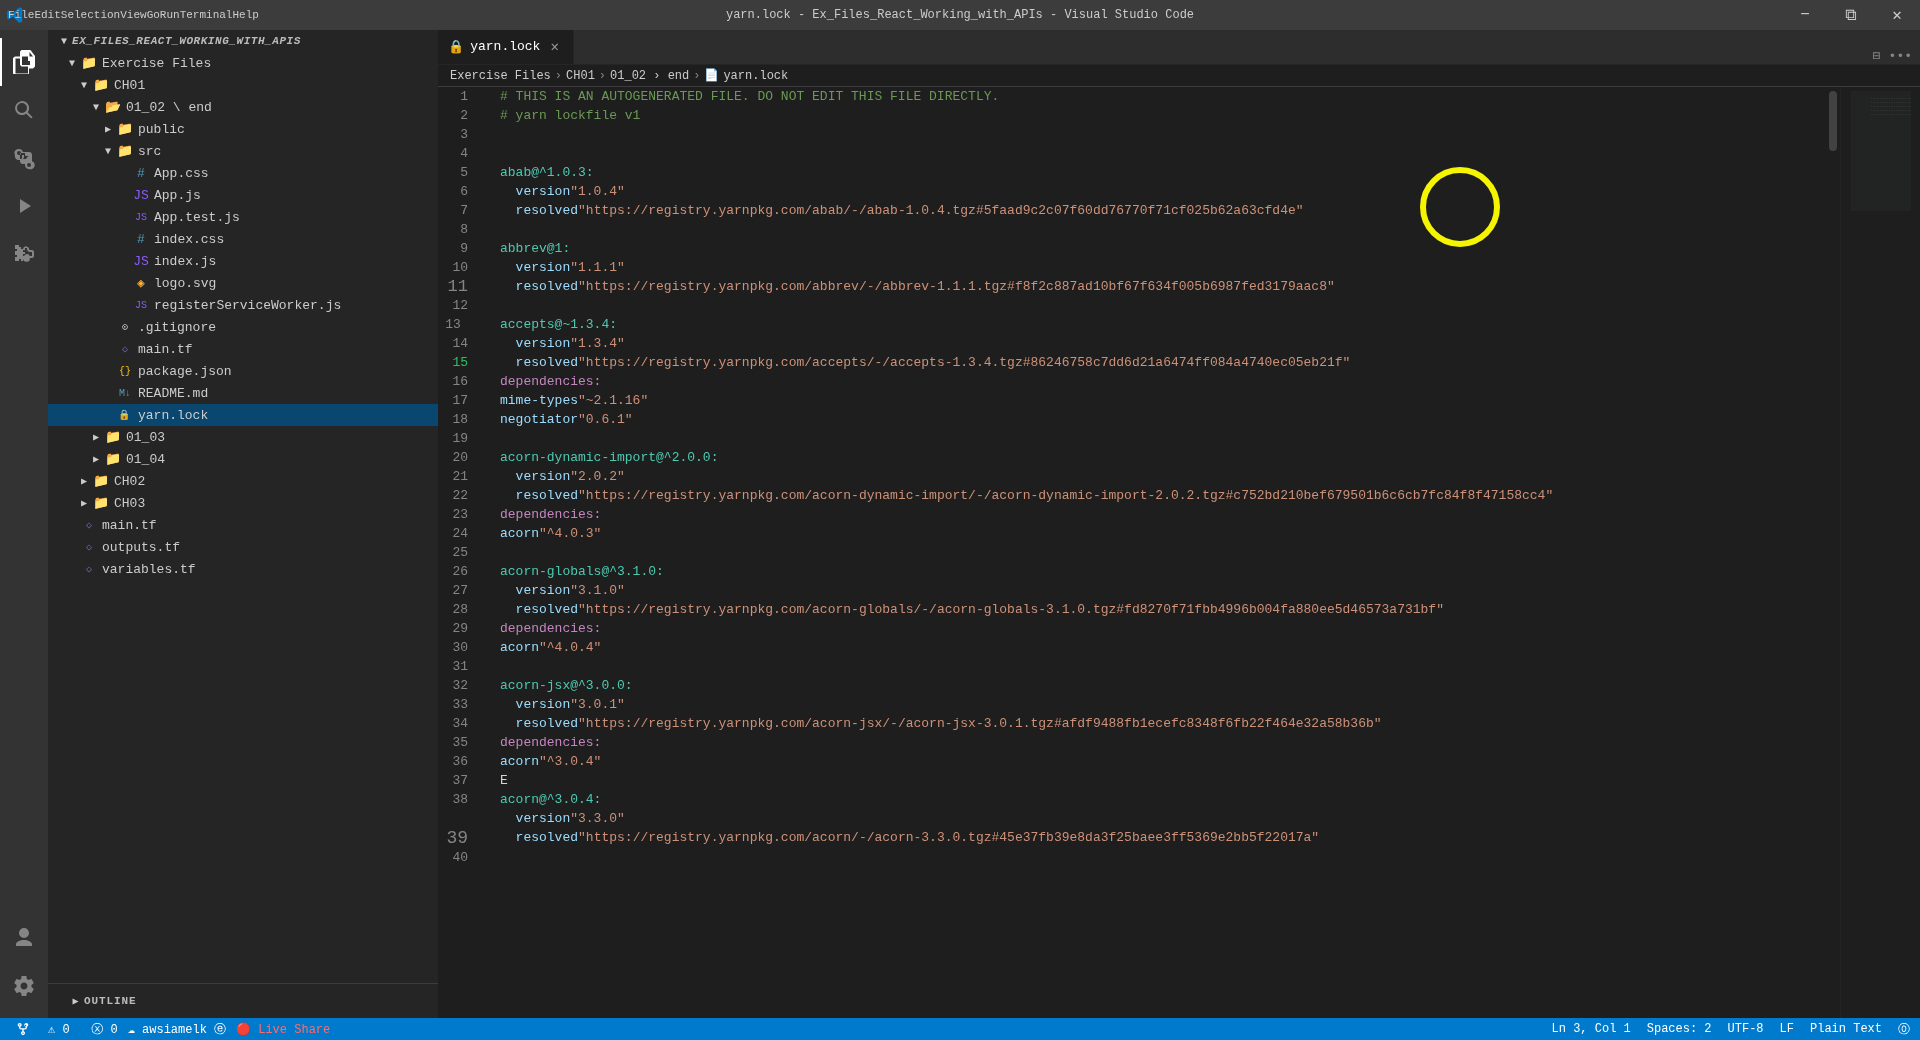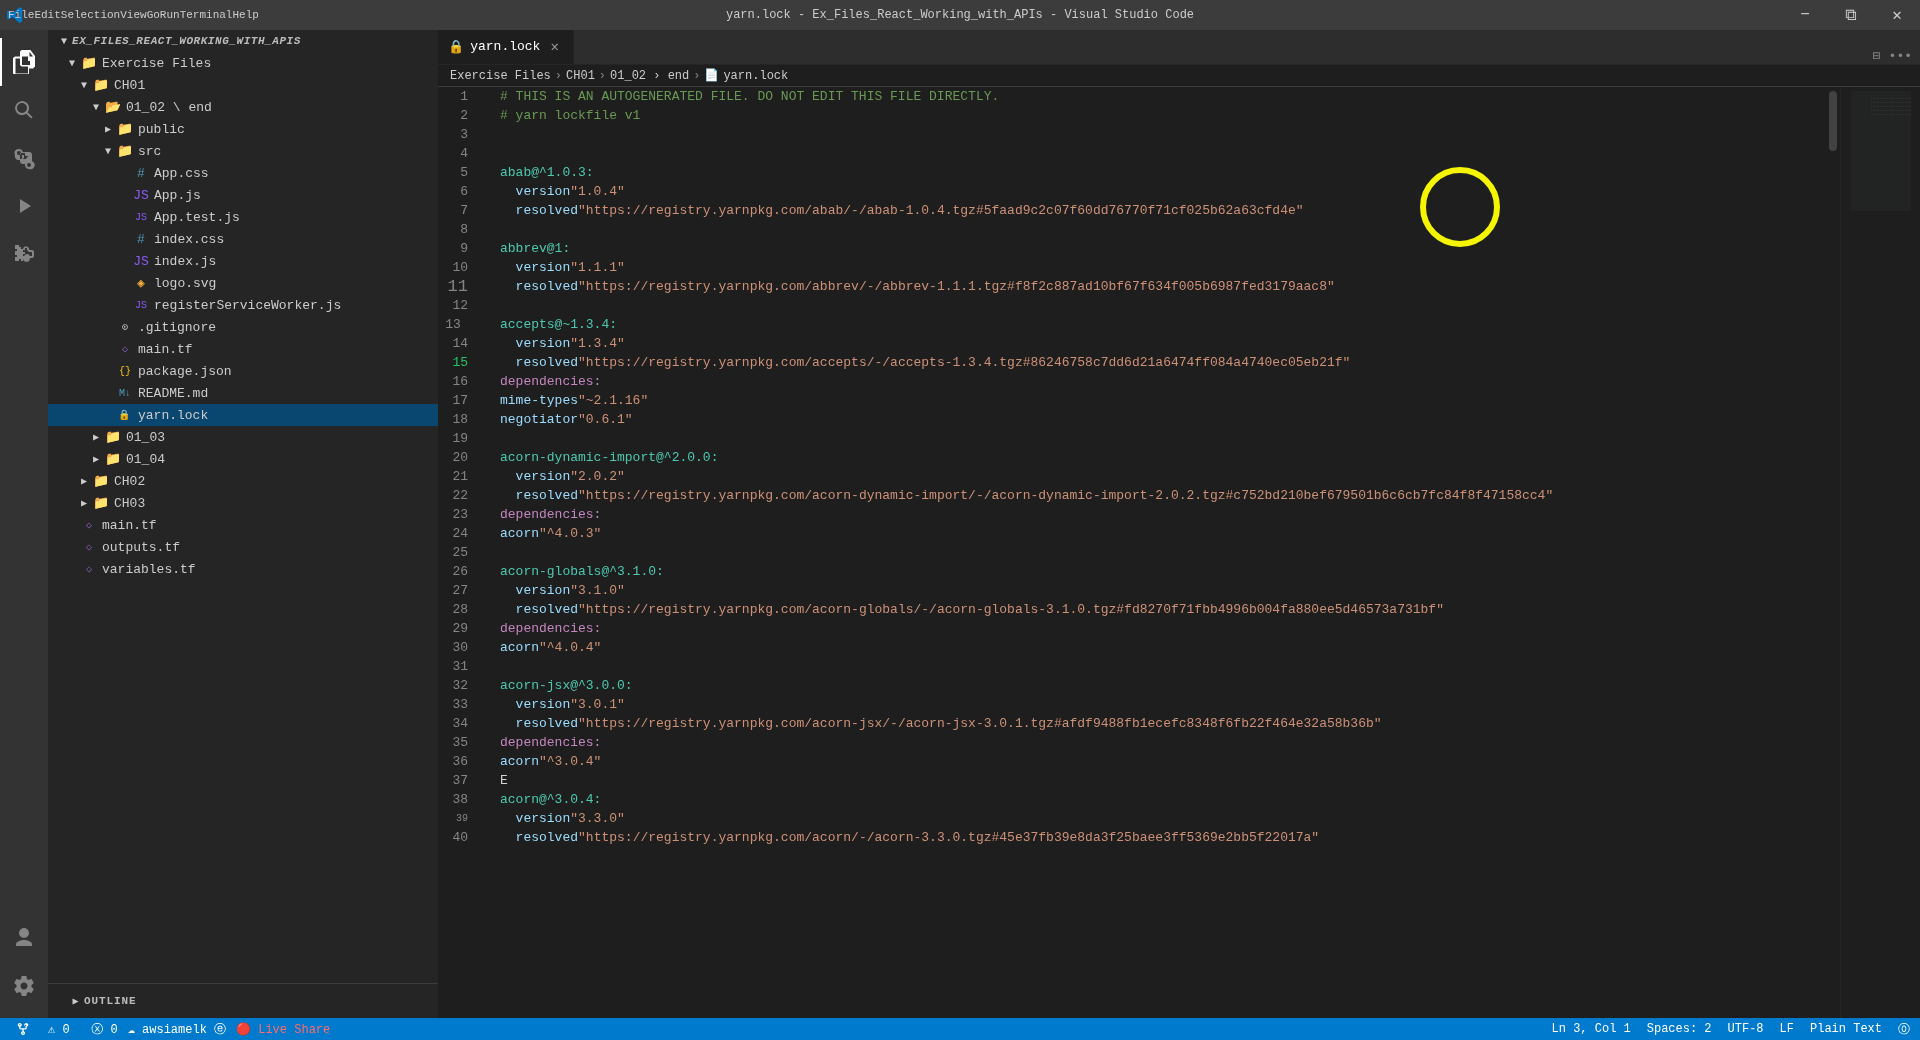--- a/index.html
+++ b/index.html
@@ -617,21 +617,21 @@
           <div style="height:19px;line-height:19px;text-align:right;padding-right:10px;color:#858585;font-size:13px;">29</div>
           <div style="height:19px;line-height:19px;text-align:right;padding-right:10px;color:#858585;font-size:13px;">30</div>
           <div style="height:19px;line-height:19px;text-align:right;padding-right:10px;color:#858585;font-size:13px;">31</div>
           <div style="height:19px;line-height:19px;text-align:right;padding-right:10px;color:#858585;font-size:13px;">32</div>
           <div style="height:19px;line-height:19px;text-align:right;padding-right:10px;color:#858585;font-size:13px;">33</div>
           <div style="height:19px;line-height:19px;text-align:right;padding-right:10px;color:#858585;font-size:13px;">34</div>
           <div style="height:19px;line-height:19px;text-align:right;padding-right:10px;color:#858585;font-size:13px;">35</div>
           <div style="height:19px;line-height:19px;text-align:right;padding-right:10px;color:#858585;font-size:13px;">36</div>
           <div style="height:19px;line-height:19px;text-align:right;padding-right:10px;color:#858585;font-size:13px;">37</div>
           <div style="height:19px;line-height:19px;text-align:right;padding-right:10px;color:#858585;font-size:13px;">38</div>
-          <div style="height:19px;line-height:19px;text-align:right;padding-right:10px;color:#858585;font-size:10px;">39</div>
+          <div style="height:19px;line-height:19px;text-align:right;padding-right:10px;color:#858585;font-size:18px;margin-top:20px;">39</div>
           <div style="height:19px;line-height:19px;text-align:right;padding-right:10px;color:#858585;font-size:13px;">40</div>
         </div>
       <div id="code-wrapper">
         <div id="code-content"><div class="line"><span class="code-comment"># THIS IS AN AUTOGENERATED FILE. DO NOT EDIT THIS FILE DIRECTLY.</span>&nbsp;</div><div class="line"><span class="code-comment"># yarn lockfile v1</span>&nbsp;</div><div class="line">&nbsp;</div><div class="line">&nbsp;</div><div class="line"><span style="color:#4ec9b0;">abab@^1.0.3:</span>&nbsp;</div><div class="line">&nbsp;&nbsp;<span style="color:#9cdcfe;">version</span> <span style="color:#ce9178;">"1.0.4"</span>&nbsp;</div><div class="line">&nbsp;&nbsp;<span style="color:#9cdcfe;">resolved</span> <span style="color:#ce9178;">"https://registry.yarnpkg.com/abab/-/abab-1.0.4.tgz#5faad9c2c07f60dd76770f71cf025b62a63cfd4e"</span>&nbsp;</div><div class="line">&nbsp;</div><div class="line"><span style="color:#4ec9b0;">abbrev@1:</span>&nbsp;</div><div class="line">&nbsp;&nbsp;<span style="color:#9cdcfe;">version</span> <span style="color:#ce9178;">"1.1.1"</span>&nbsp;</div><div class="line">&nbsp;&nbsp;<span style="color:#9cdcfe;">resolved</span> <span style="color:#ce9178;">"https://registry.yarnpkg.com/abbrev/-/abbrev-1.1.1.tgz#f8f2c887ad10bf67f634f005b6987fed3179aac8"</span>&nbsp;</div><div class="line">&nbsp;</div><div class="line"><span style="color:#4ec9b0;">accepts@~1.3.4:</span>&nbsp;</div><div class="line">&nbsp;&nbsp;<span style="color:#9cdcfe;">version</span> <span style="color:#ce9178;">"1.3.4"</span>&nbsp;</div><div class="line">&nbsp;&nbsp;<span style="color:#9cdcfe;">resolved</span> <span style="color:#ce9178;">"https://registry.yarnpkg.com/accepts/-/accepts-1.3.4.tgz#86246758c7dd6d21a6474ff084a4740ec05eb21f"</span>&nbsp;</div><div class="line">  <span style="color:#c586c0;">dependencies:</span>&nbsp;</div><div class="line">    <span style="color:#9cdcfe;">mime-types</span> <span style="color:#ce9178;">"~2.1.16"</span>&nbsp;</div><div class="line">    <span style="color:#9cdcfe;">negotiator</span> <span style="color:#ce9178;">"0.6.1"</span>&nbsp;</div><div class="line">&nbsp;</div><div class="line"><span style="color:#4ec9b0;">acorn-dynamic-import@^2.0.0:</span>&nbsp;</div><div class="line">&nbsp;&nbsp;<span style="color:#9cdcfe;">version</span> <span style="color:#ce9178;">"2.0.2"</span>&nbsp;</div><div class="line">&nbsp;&nbsp;<span style="color:#9cdcfe;">resolved</span> <span style="color:#ce9178;">"https://registry.yarnpkg.com/acorn-dynamic-import/-/acorn-dynamic-import-2.0.2.tgz#c752bd210bef679501b6c6cb7fc84f8f47158cc4"</span>&nbsp;</div><div class="line">  <span style="color:#c586c0;">dependencies:</span>&nbsp;</div><div class="line">    <span style="color:#9cdcfe;">acorn</span> <span style="color:#ce9178;">"^4.0.3"</span>&nbsp;</div><div class="line">&nbsp;</div><div class="line"><span style="color:#4ec9b0;">acorn-globals@^3.1.0:</span>&nbsp;</div><div class="line">&nbsp;&nbsp;<span style="color:#9cdcfe;">version</span> <span style="color:#ce9178;">"3.1.0"</span>&nbsp;</div><div class="line">&nbsp;&nbsp;<span style="color:#9cdcfe;">resolved</span> <span style="color:#ce9178;">"https://registry.yarnpkg.com/acorn-globals/-/acorn-globals-3.1.0.tgz#fd8270f71fbb4996b004fa880ee5d46573a731bf"</span>&nbsp;</div><div class="line">  <span style="color:#c586c0;">dependencies:</span>&nbsp;</div><div class="line">    <span style="color:#9cdcfe;">acorn</span> <span style="color:#ce9178;">"^4.0.4"</span>&nbsp;</div><div class="line">&nbsp;</div><div class="line"><span style="color:#4ec9b0;">acorn-jsx@^3.0.0:</span>&nbsp;</div><div class="line">&nbsp;&nbsp;<span style="color:#9cdcfe;">version</span> <span style="color:#ce9178;">"3.0.1"</span>&nbsp;</div><div class="line">&nbsp;&nbsp;<span style="color:#9cdcfe;">resolved</span> <span style="color:#ce9178;">"https://registry.yarnpkg.com/acorn-jsx/-/acorn-jsx-3.0.1.tgz#afdf9488fb1ecefc8348f6fb22f464e32a58b36b"</span>&nbsp;</div><div class="line">  <span style="color:#c586c0;">dependencies:</span>&nbsp;</div><div class="line">    <span style="color:#9cdcfe;">acorn</span> <span style="color:#ce9178;">"^3.0.4"</span>&nbsp;</div><div class="line"><span style="color:#d4d4d4;">E</span>&nbsp;</div><div class="line"><span style="color:#4ec9b0;">acorn@^3.0.4:</span>&nbsp;</div><div class="line">&nbsp;&nbsp;<span style="color:#9cdcfe;">version</span> <span style="color:#ce9178;">"3.3.0"</span>&nbsp;</div><div class="line">&nbsp;&nbsp;<span style="color:#9cdcfe;">resolved</span> <span style="color:#ce9178;">"https://registry.yarnpkg.com/acorn/-/acorn-3.3.0.tgz#45e37fb39e8da3f25baee3ff5369e2bb5f22017a"</span>&nbsp;</div></div>
       </div>
       <div id="minimap">
         <div style="background:#2a2d2e; width:60px; height:120px; margin:4px auto; opacity:0.4; font-size:3px; line-height:4px; color:#d4d4d4; overflow:hidden; white-space:pre; padding:2px;">
           ......................................
           ......................................
           ......................................

